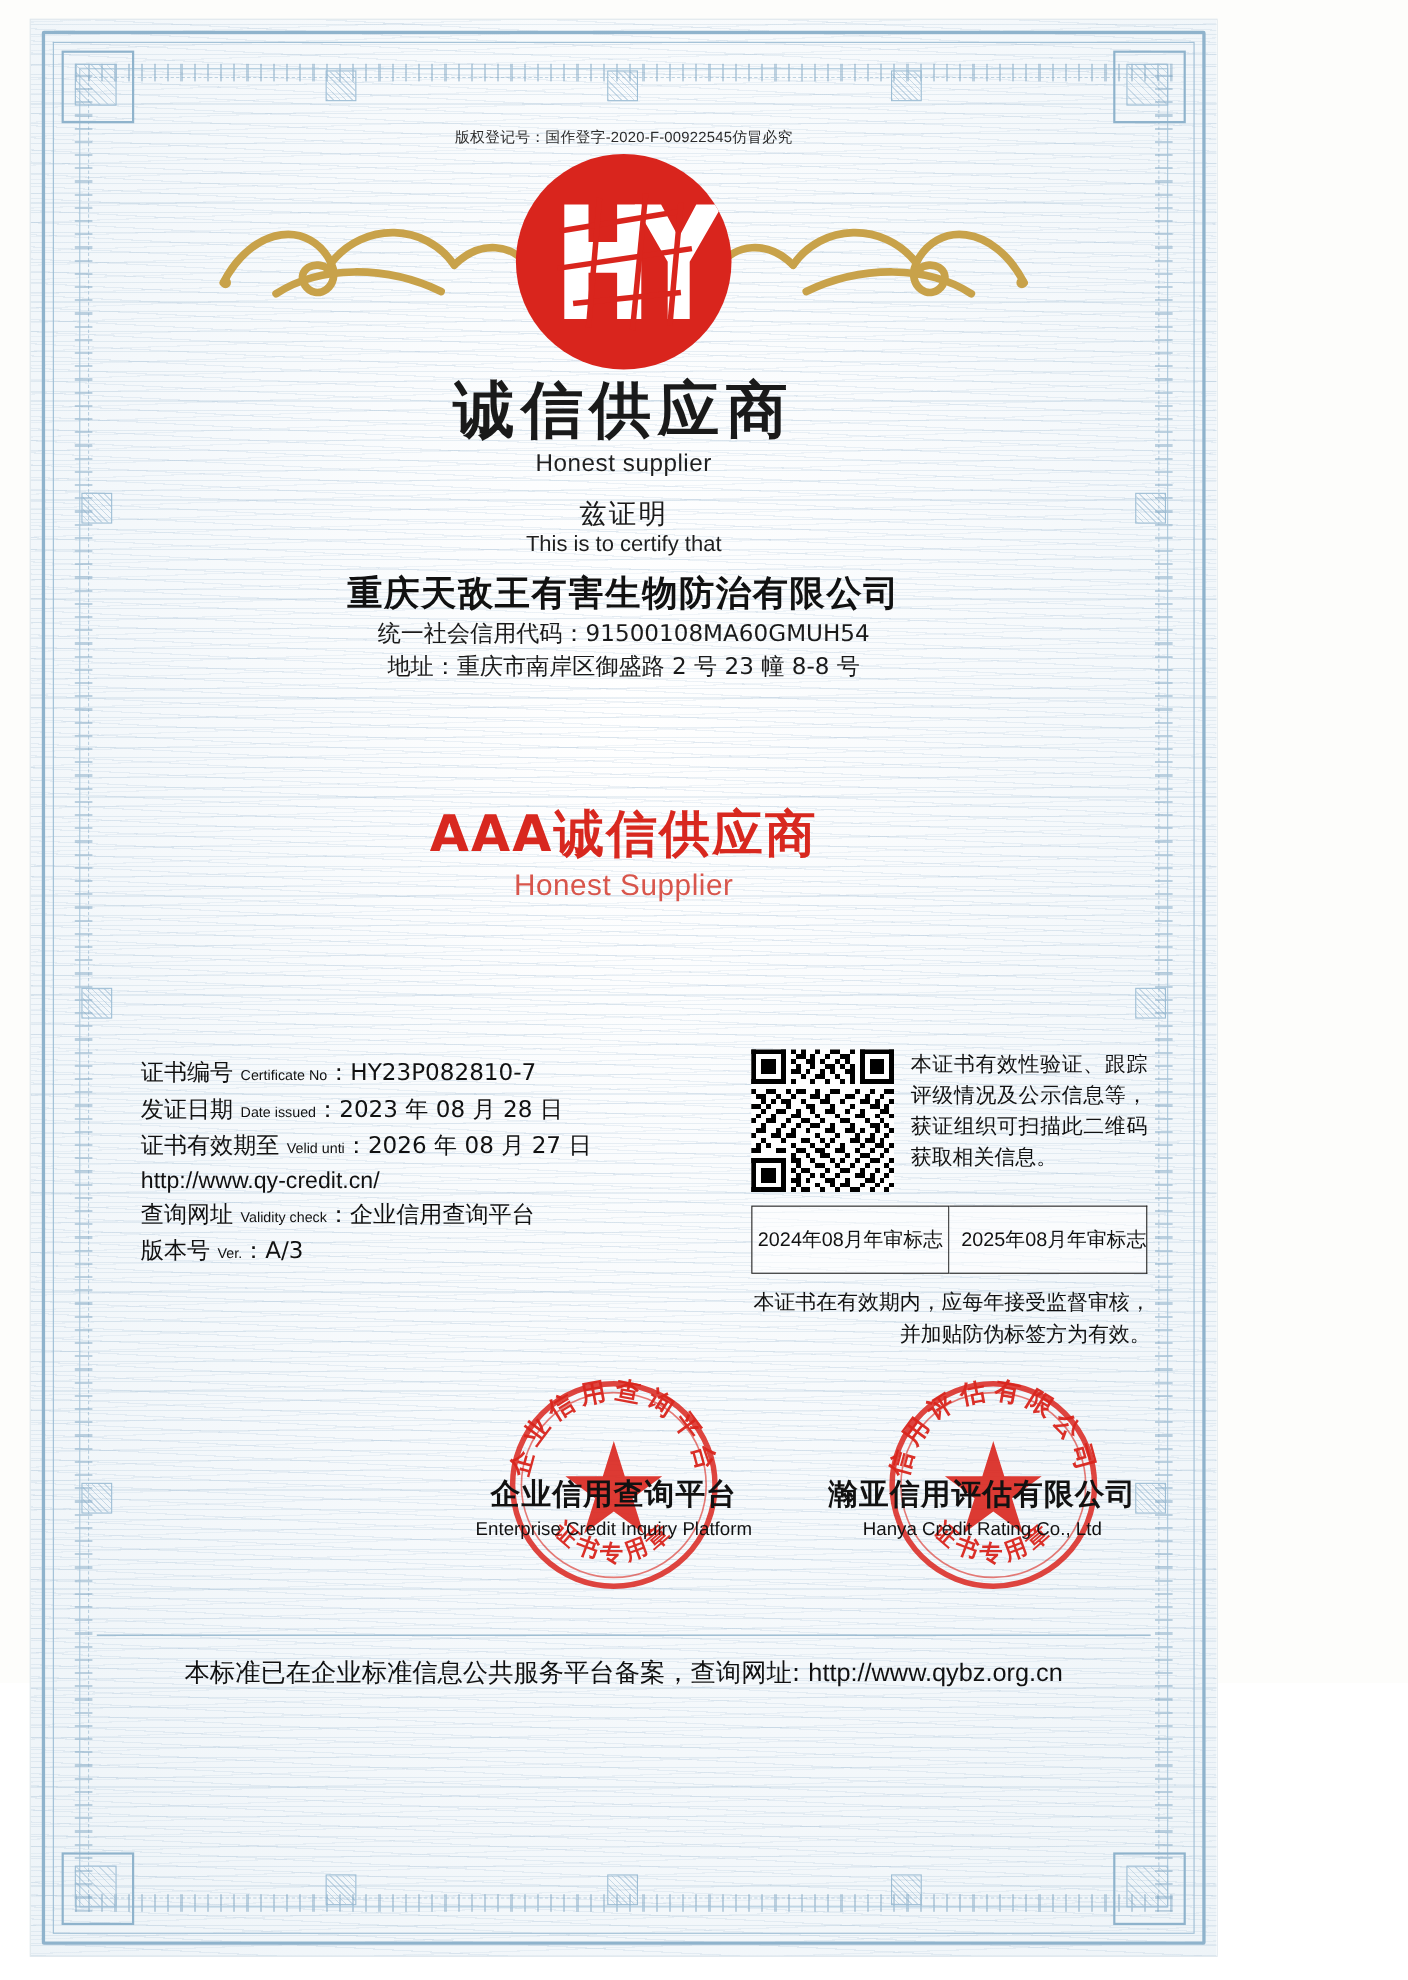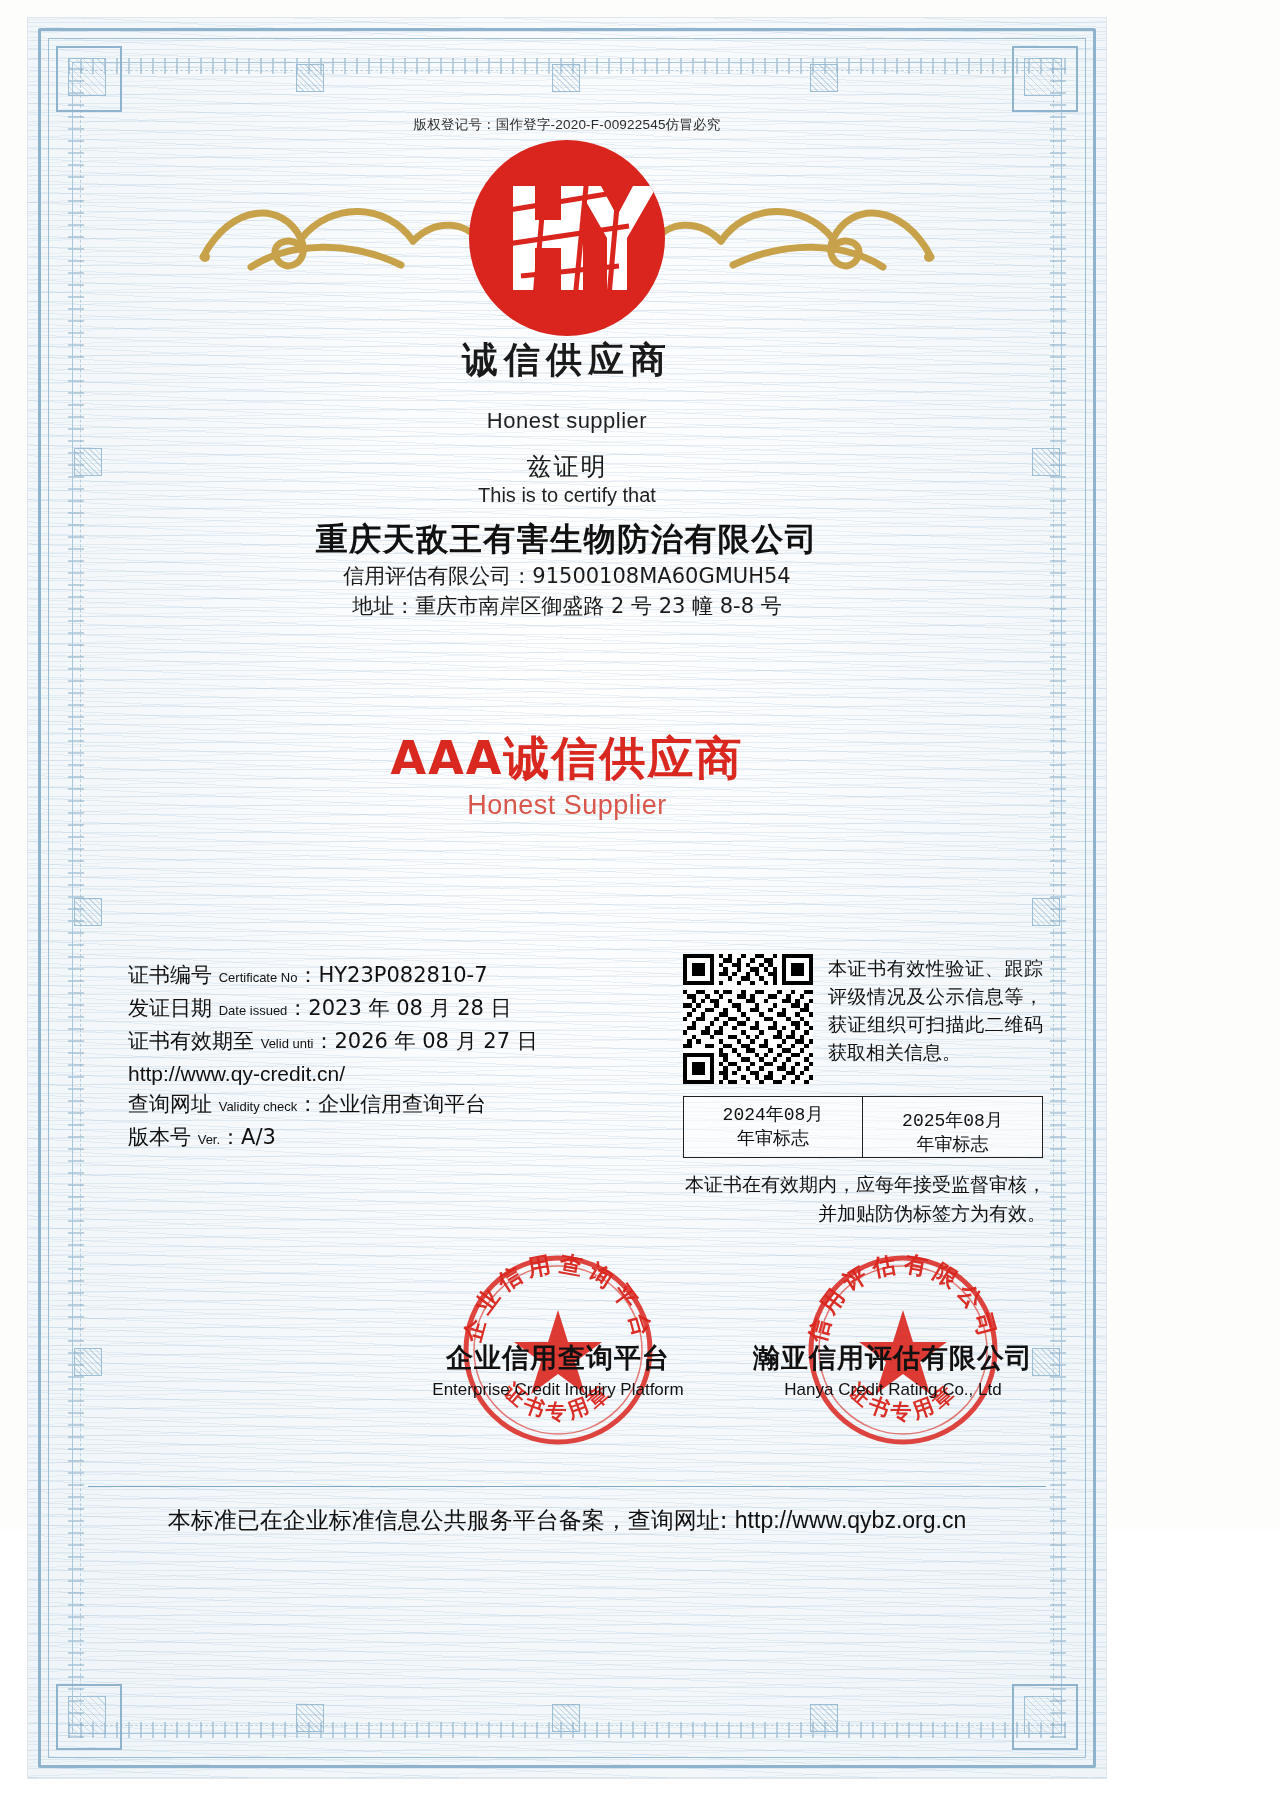--- a/index.html
+++ b/index.html
@@ -172,21 +172,21 @@
     flex: none;
     overflow: hidden;
   }
   .logo-circle svg { display: block; }
 
   
   .title-cn {
     position: absolute;
     top: 318px; left: 0; right: 0;
     text-align: center;
-    font-size: 36px;
+    font-size: 56px;
     font-weight: bold;
     color: #1a1a1a;
     letter-spacing: 6px;
     font-family: "DejaVu Sans", "Liberation Sans", sans-serif;
   }
   .title-en {
     position: absolute;
     top: 390px; left: 0; right: 0;
     text-align: center;
     font-size: 22px;
@@ -307,28 +307,28 @@
     width: 360px;
     display: flex;
     gap: 0;
   }
   .year-box {
     width: 180px;
     height: 62px;
     border: 1.5px solid #222;
     box-sizing: border-box;
     display: flex;
-    flex-direction: column;
+    flex-direction: row;
     align-items: center;
     justify-content: center;
     font-size: 18px;
     line-height: 24px;
     color: #111;
     background: rgba(255,255,255,0.55);
-    font-family: Liberation Mono, monospace;
+    font-family: Liberation Sans, sans-serif;
   }
   .year-box + .year-box { border-left: none; justify-content: flex-end; }
 
   .annual-note {
     position: absolute;
     left: 650px;
     top: 1152px;
     width: 368px;
     font-size: 19px;
     line-height: 29px;
@@ -466,21 +466,21 @@
 
     <div class="title-cn">诚信供应商</div>
     <div class="title-en">Honest supplier</div>
 
     <div class="certify-cn">兹证明</div>
     <div class="certify-en">This is to certify that</div>
 
     <div class="company">重庆天敌王有害生物防治有限公司</div>
 
     <div class="credit-code">
-      <span>信用评估有限公司：</span><span>91500108MA60GMUH54</span>
+      <span>统一社会信用代码：</span><span>91500108MA60GMUH54</span>
     </div>
 
     <div class="address">
       <span>地址：</span><span>重庆市南岸区御盛路 2 号 23 幢 8-8 号</span>
     </div>
 
     <div class="award-cn">AAA诚信供应商</div>
     <div class="award-en">Honest Supplier</div>
 
     <div class="details">

